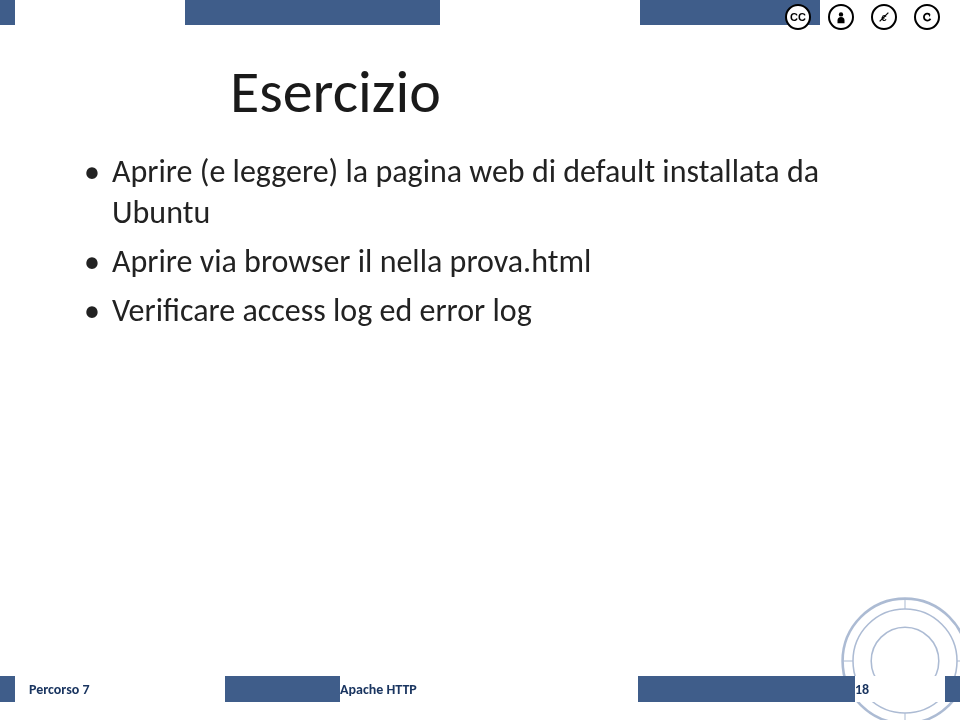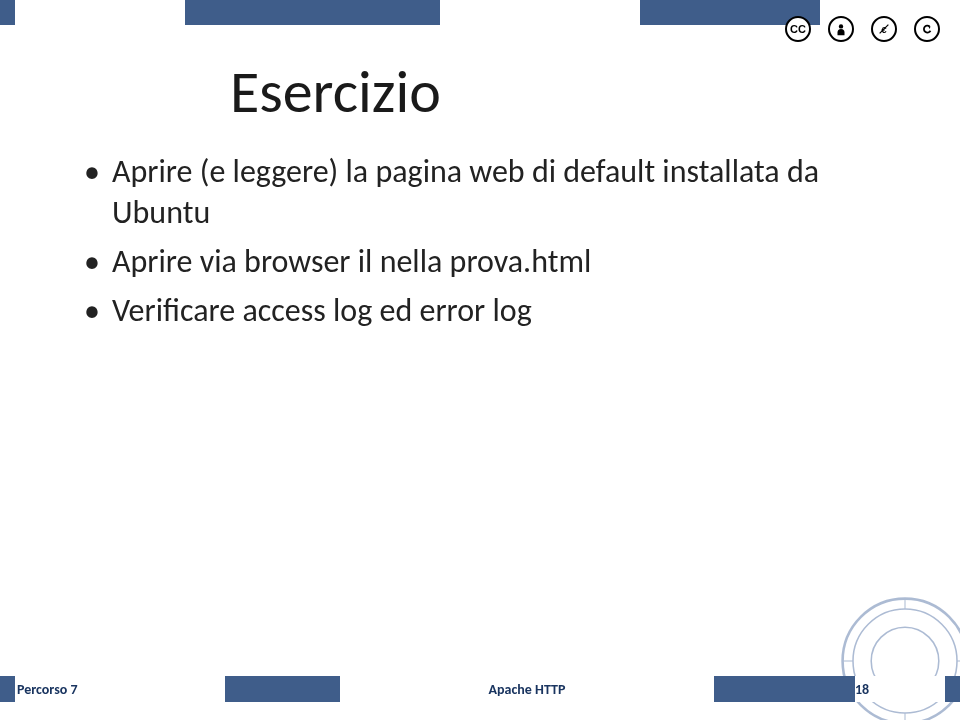--- a/index.html
+++ b/index.html
@@ -29,21 +29,21 @@
     content: ""; position: absolute; top:0; height:100%; width:14px; background:#3f5d8a;
     clip-path: polygon(0 0, 100% 0, 100% 100%);
   }
   .topbar .seg-light::after { right:0; clip-path: polygon(0 0, 100% 100%, 0 100%); transform: scaleX(-1); display:none;}
   
   .topbar .seg-light::before, .topbar .seg-light::after { display:none; }
 
   
   .cc-badges {
     position: absolute;
-    top: 16px;
+    top: 4px;
     right: 20px;
     display: flex;
     gap: 17px;
   }
   .cc-badge {
     width: 26px; height: 26px;
     border: 2px solid #000;
     border-radius: 50%;
     display: flex;
     align-items: center;
@@ -103,23 +103,23 @@
     color: #1a3560;
     font-weight: 700;
   }
   .footer .f-seg {
     display: flex;
     align-items: center;
   }
   .footer .f-dark  { background: #3f5d8a; }
   .footer .f-light { background: #fff; }
   .footer .f1 { width: 15px; }
-  .footer .f2 { width: 210px; padding-left: 2px; }
+  .footer .f2 { width: 210px; padding-left: 14px; }
   .footer .f3 { flex: 0 0 115px; }
-  .footer .f4 { width: 374px; justify-content: center; }
+  .footer .f4 { width: 298px; justify-content: flex-start; }
   .footer .f5 { flex: 1; }
   .footer .f6 { width: 90px; justify-content: flex-start; }
   .footer .f7 { width: 15px; }
 
   
   .seal {
     position: absolute;
     right: -10px;
     bottom: -6px;
     width: 130px;

